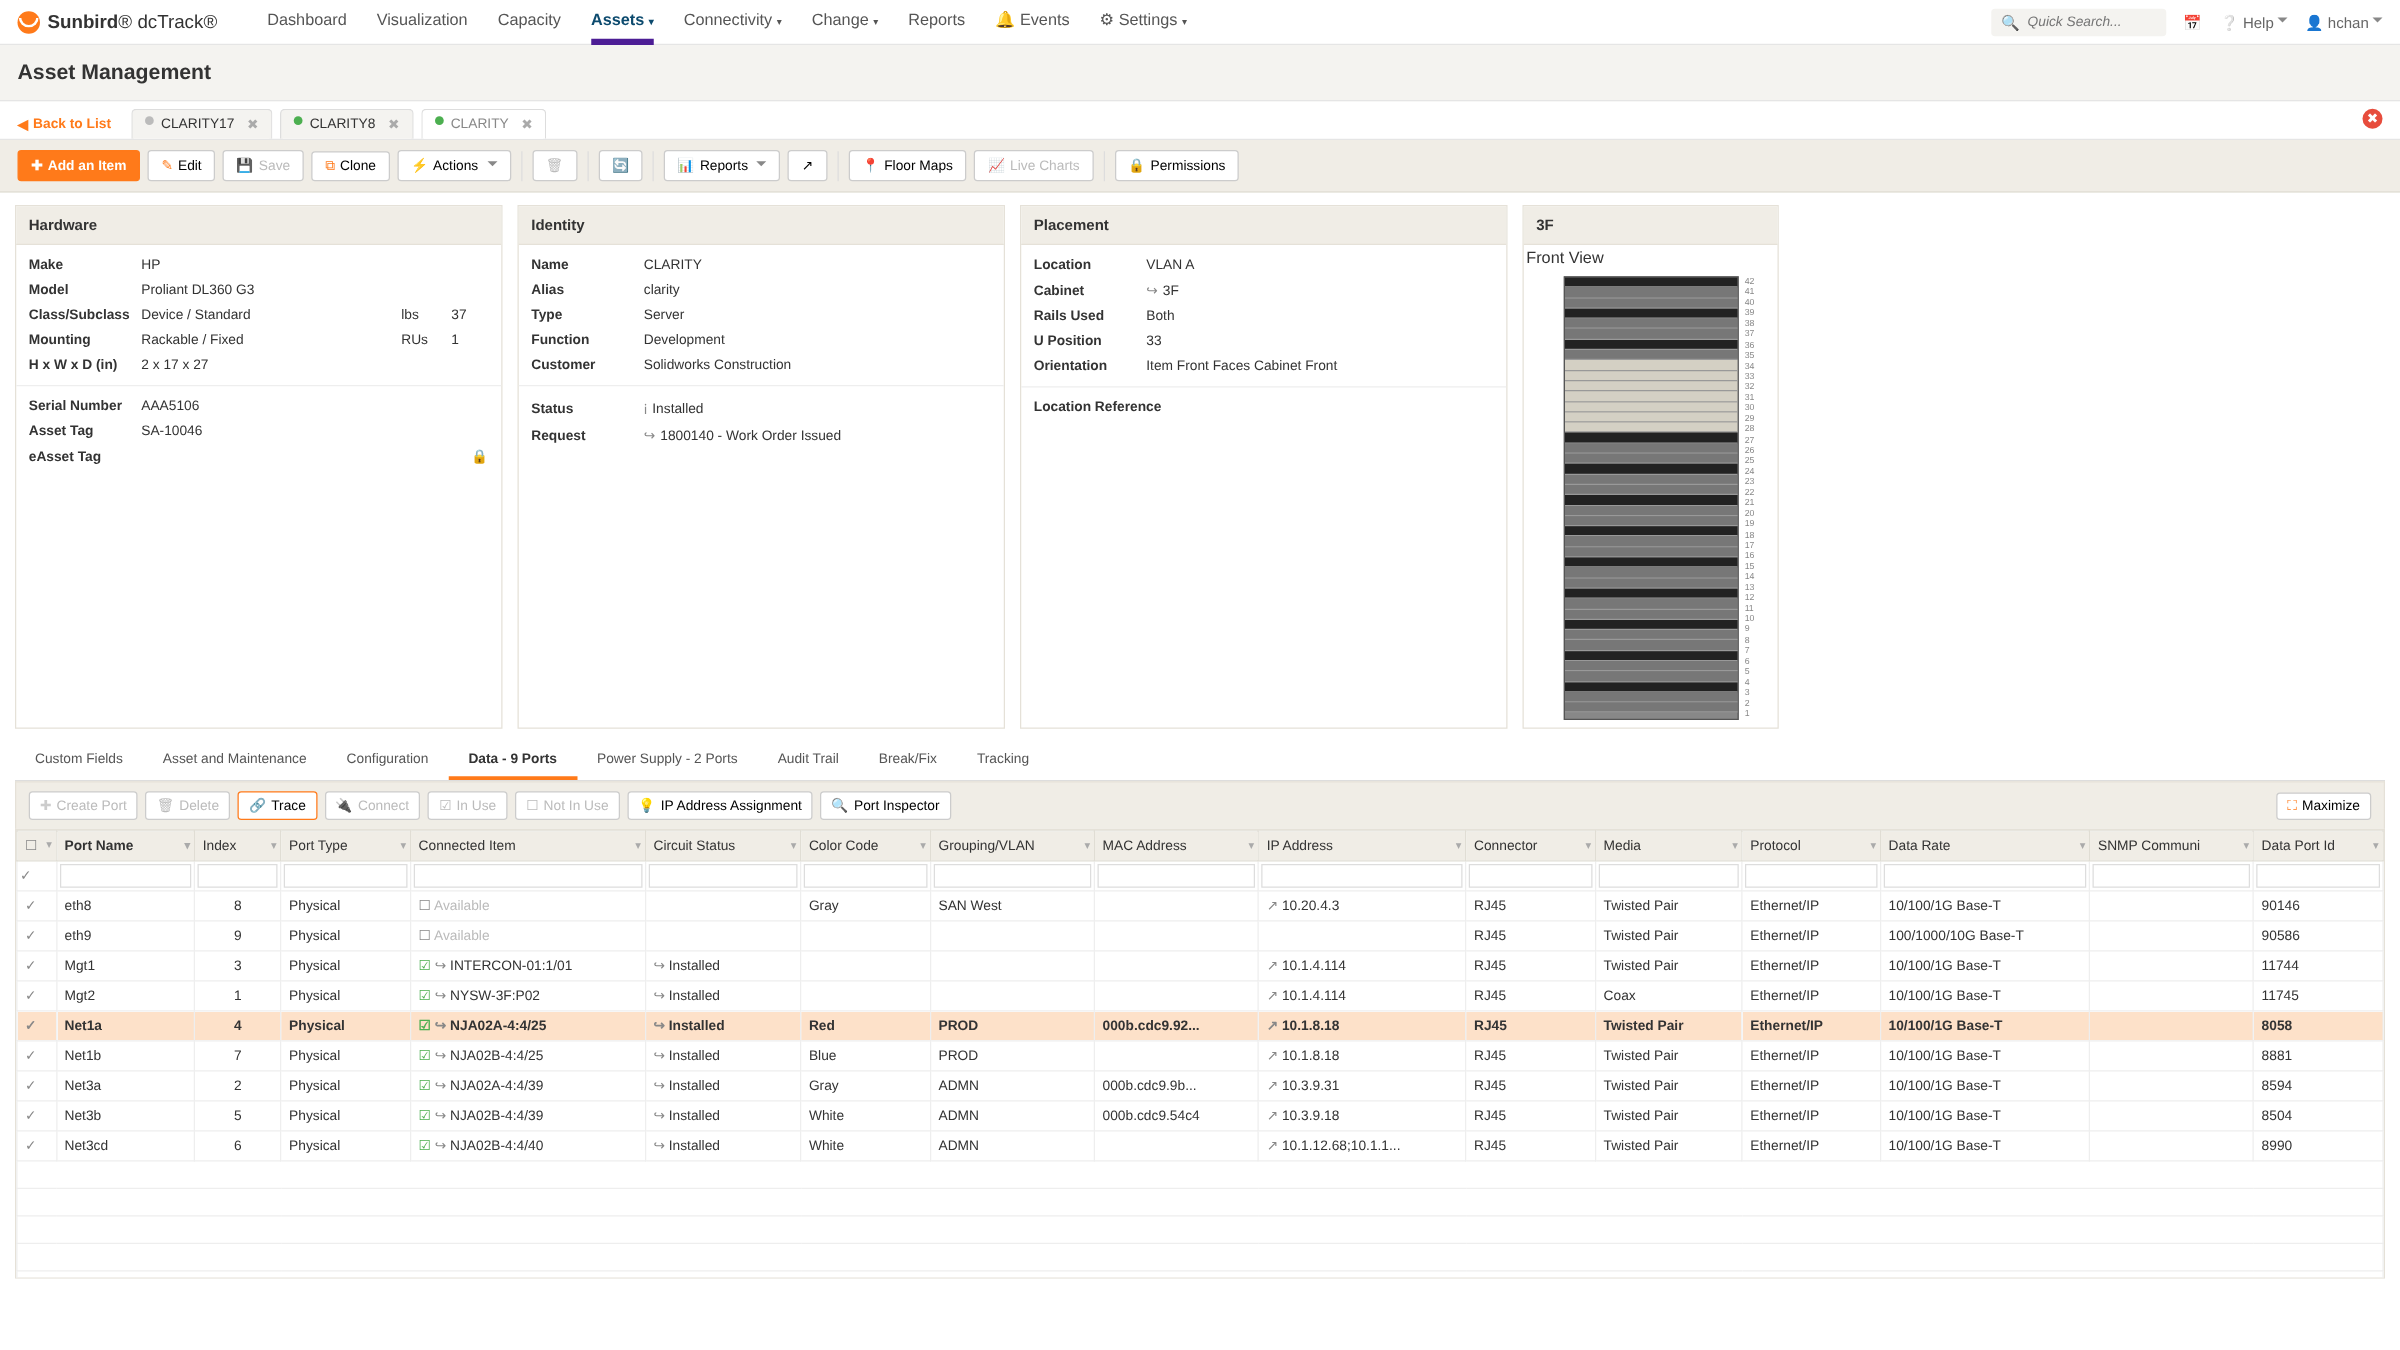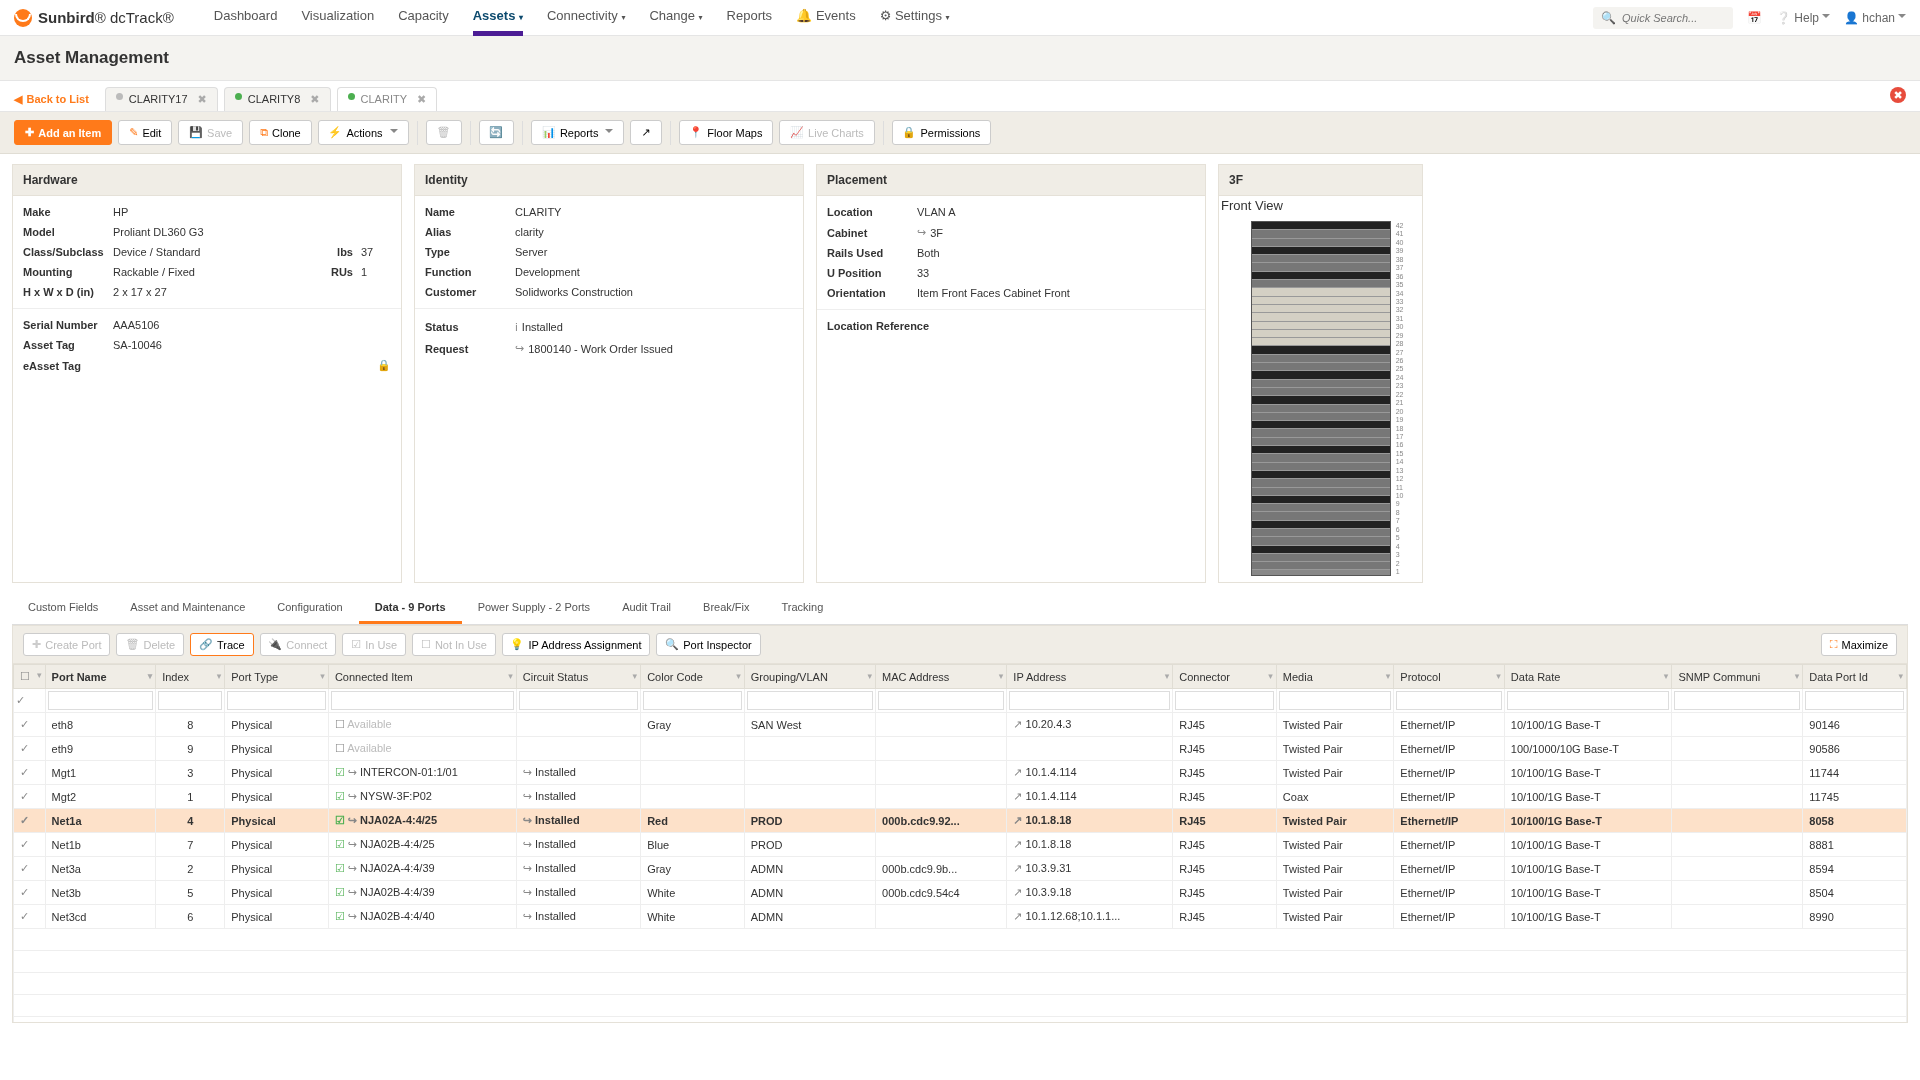--- a/index.html
+++ b/index.html
@@ -33,21 +33,21 @@
 .btn .ico{color:#ff7a1a}
 .btn.primary .ico{color:#fff}
 .sep{width:1px;height:24px;background:#ddd;margin:0 2px}
 .panels{display:flex;gap:12px;padding:10px 12px 0}
 .panel{border:1px solid #e5e1d8;background:#fff;flex:1}
 .panel-h{background:#f0ede6;padding:8px 10px;font-size:12px;font-weight:700;border-bottom:1px solid #e5e1d8}
 .panel-body{padding:6px 0}
 .kv-row{display:flex;padding:4px 10px;font-size:11px;align-items:center}
 .kv-row .k{width:90px;font-weight:700}
 .kv-row .v{flex:1}
-.kv-row .k2{width:40px;font-weight:700;text-align:right;padding-right:8px}
+.kv-row .k2{width:40px;font-weight:400;padding-right:8px}
 .kv-row .v2{width:30px}
 .panel.hw{flex:0 0 390px}
 .panel.id{flex:0 0 390px}
 .panel.pl{flex:0 0 390px}
 .panel.rack{flex:0 0 205px}
 .rack-strip{display:flex;justify-content:center;padding:6px}
 .rack-title{font-size:13px;text-align:left;padding:2px}
 .rack-frame{background:#888;width:140px;height:355px;position:relative;border:1px solid #555}
 .ru-labels{position:absolute;right:-14px;top:0;font-size:7px;color:#888;display:flex;flex-direction:column;justify-content:space-between;height:100%}
 .ru-slot{height:8.3px;border-bottom:1px solid #999;background:#777}

